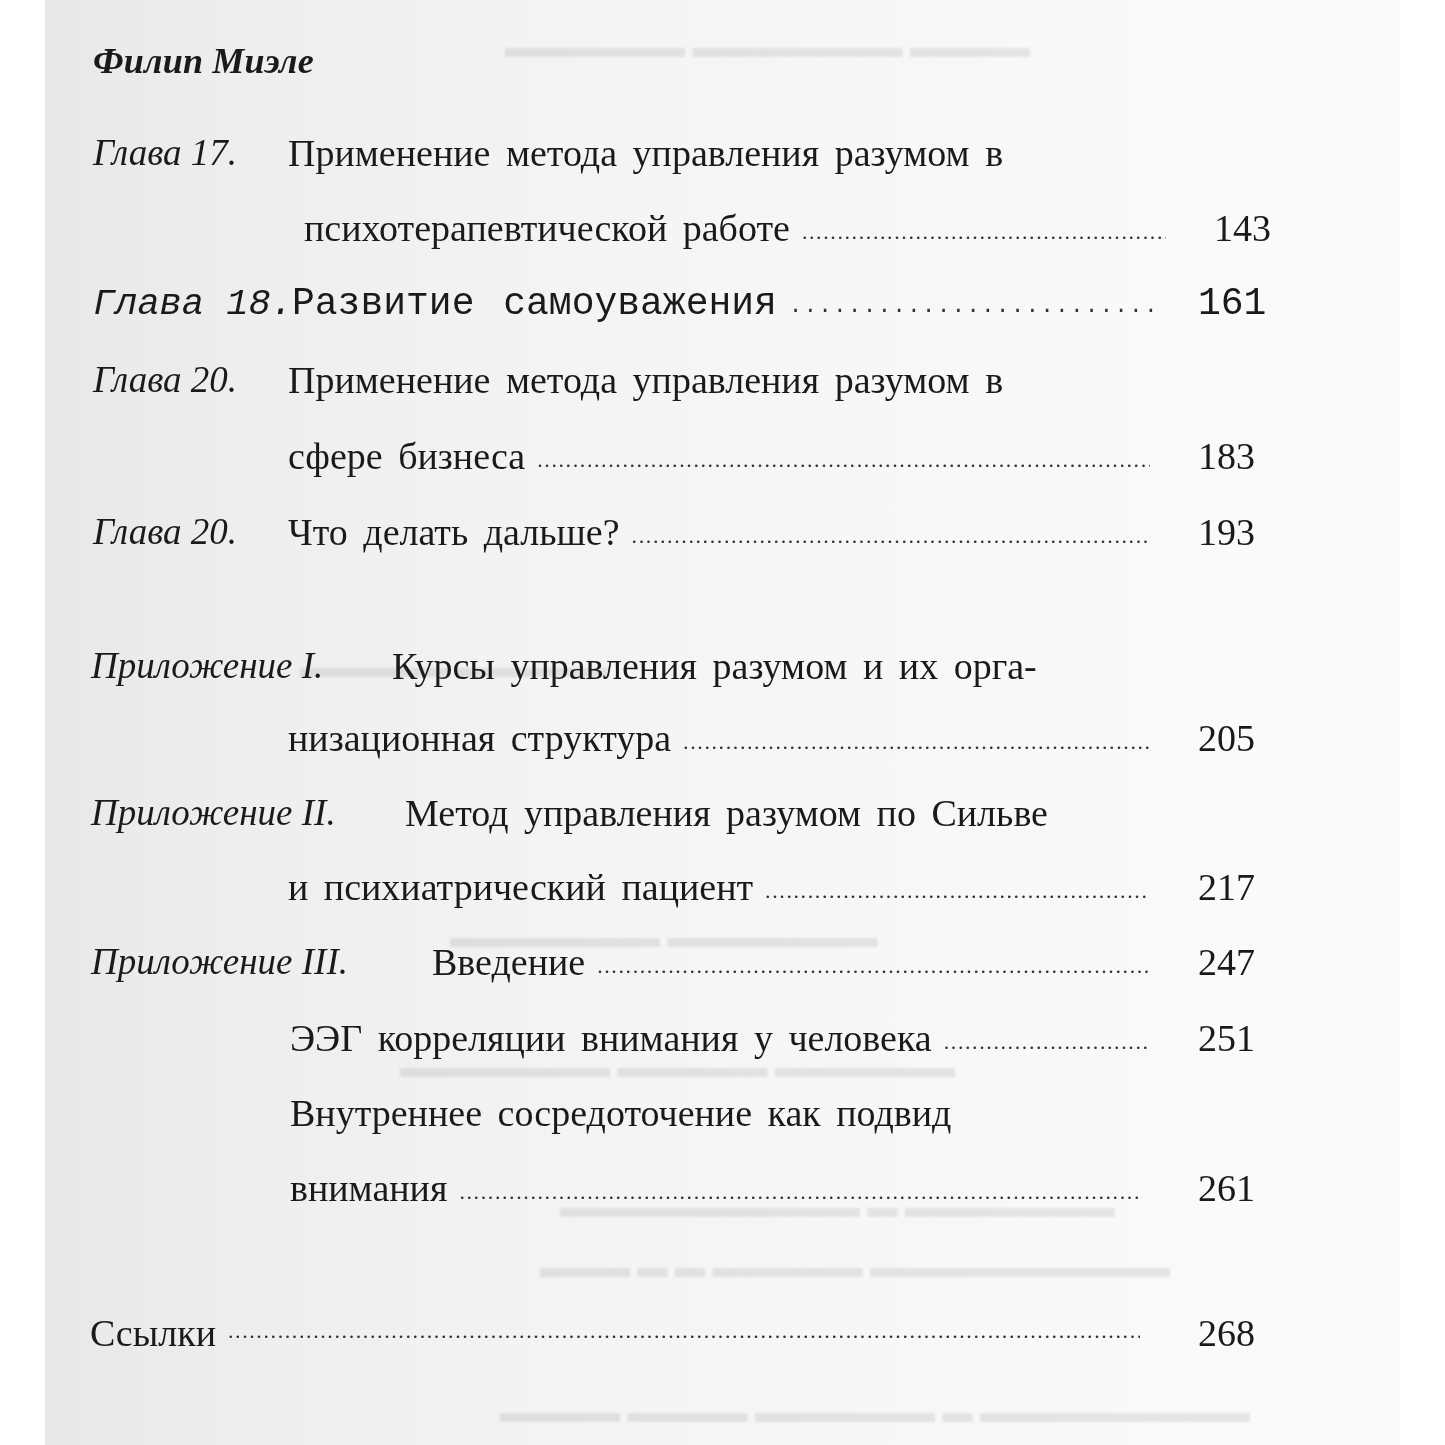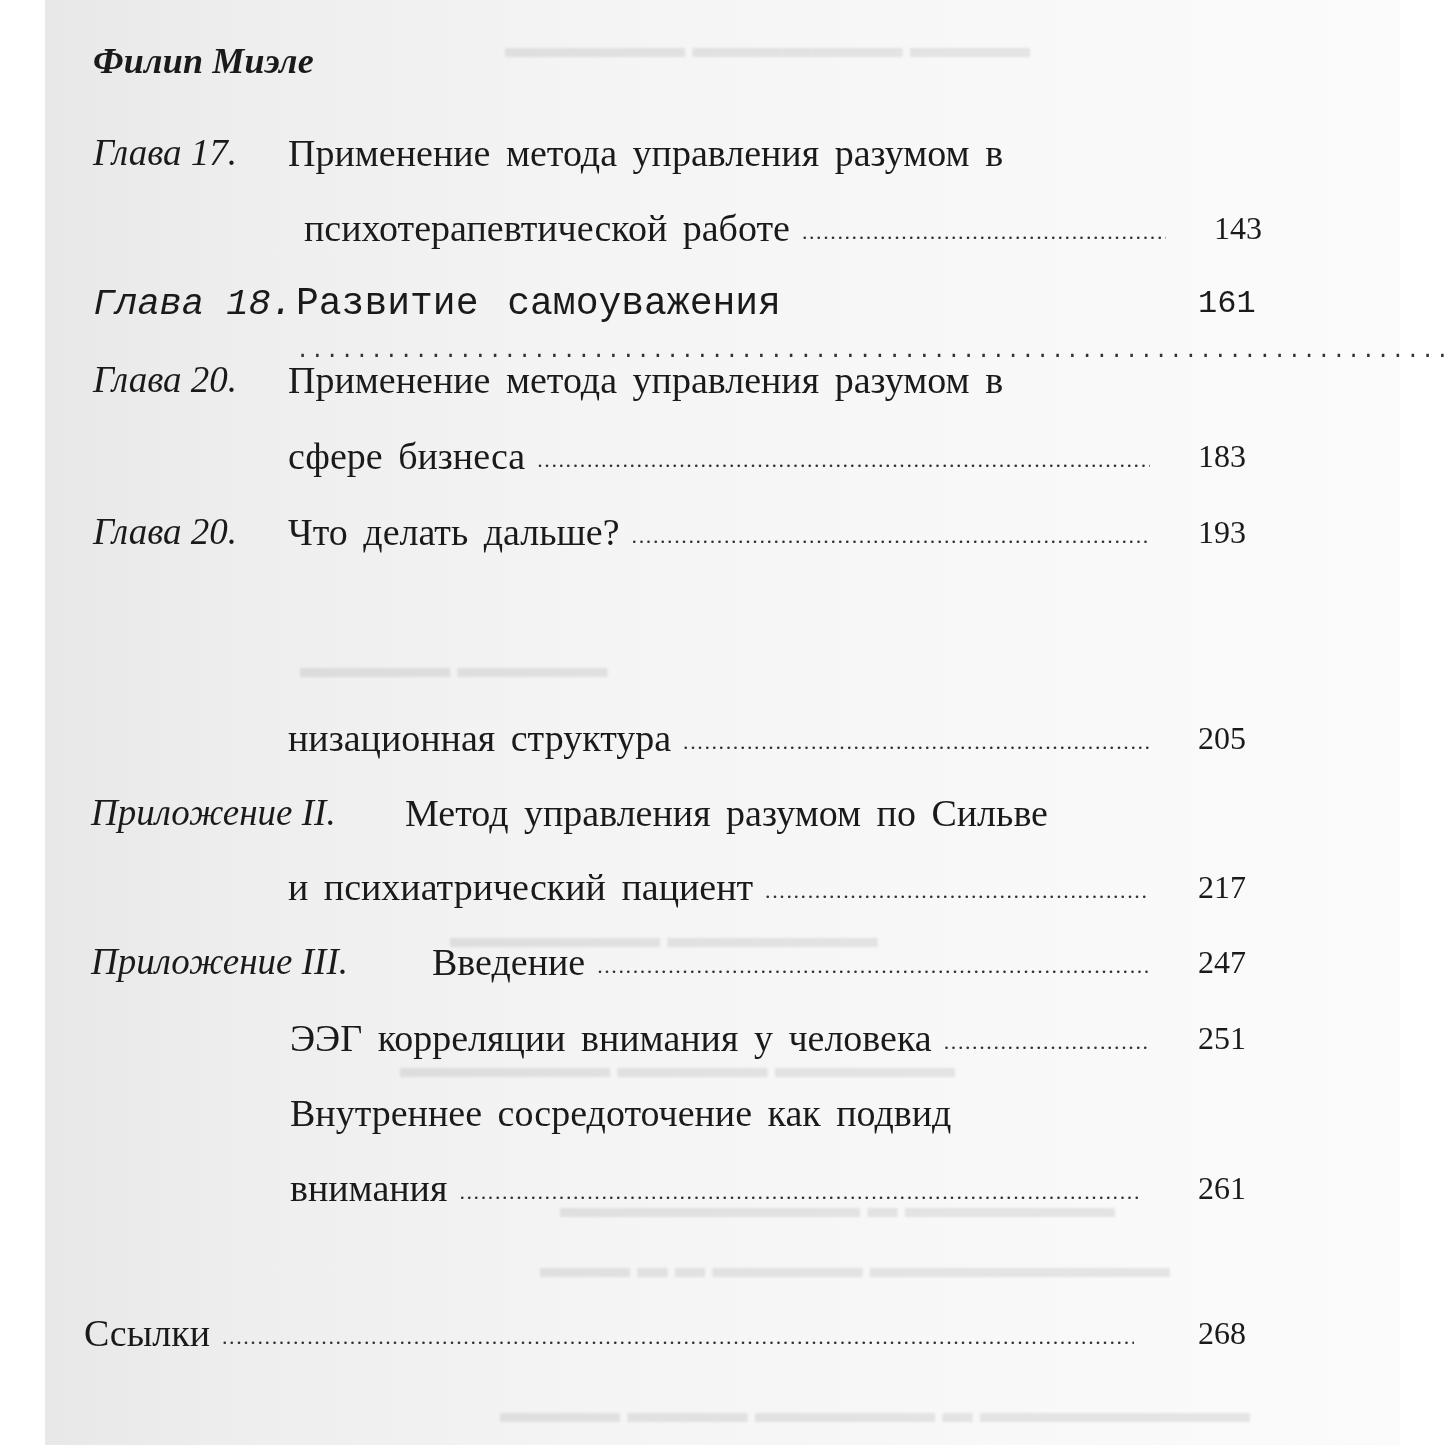--- a/index.html
+++ b/index.html
@@ -87,21 +87,21 @@
       letter-spacing: 1.6px;
       color: #333;
       position: relative;
       top: -2px;
     }
     .page-num {
       position: absolute;
       left: 1198px;
       width: 70px;
       text-align: left;
-      font-size: 32px;
+      font-size: 38px;
     }
   </style>
 </head>
 <body>
 
 <div class="scan">
   <div class="page"></div>
   <div class="right-strip"></div>
 
   <div class="bleed" style="left:330px; top:30px; width:700px;">▬▬▬▬ ▬▬▬▬▬▬▬ ▬▬▬▬▬▬</div>
@@ -126,21 +126,21 @@
   <div class="line" style="left:16px; top:203px; width:1374px;">
     <span class="title-row" style="left:288px; width:862px;">
       <span class="title-text">психотерапевтической работе</span>
       <span class="leader">................................................................................................................................................................</span>
     </span>
     <span class="page-num">143</span>
   </div>
 
   <div class="line" style="left:0; top:279px; width:1445px;font-family:Liberation Mono, monospace;">
     <span class="label" style="left:93px;">Глава 18.</span>
-    <span class="title-row" style="left:284px; width:862px;flex-direction:column;">
+    <span class="title-row" style="left:292px; width:862px;">
       <span class="title-text">Развитие самоуважения</span>
       <span class="leader">................................................................................................................................................................</span>
     </span>
     <span class="page-num">161</span>
   </div>
 
   <div class="line" style="left:0; top:355px; width:1445px;">
     <span class="label" style="left:93px;">Глава 20.</span>
     <span class="title-row" style="left:288px; width:862px;">
       <span class="title-text">Применение метода управления разумом в</span>
@@ -156,20 +156,26 @@
 
   <div class="line" style="left:0; top:507px; width:1445px;">
     <span class="label" style="left:93px;">Глава 20.</span>
     <span class="title-row" style="left:288px; width:862px;">
       <span class="title-text">Что делать дальше?</span>
       <span class="leader">................................................................................................................................................................</span>
     </span>
     <span class="page-num">193</span>
   </div>
 
+  <div class="line" style="left:0; top:641px; width:1445px;">
+    <span class="label" style="left:91px;">Приложение I.</span>
+    <span class="title-row" style="left:392px; width:758px;">
+      <span class="title-text">Курсы управления разумом и их орга-</span>
+    </span>
+  </div>
   <div class="line" style="left:0; top:713px; width:1409px;">
     <span class="title-row" style="left:288px; width:862px;">
       <span class="title-text">низационная структура</span>
       <span class="leader">................................................................................................................................................................</span>
     </span>
     <span class="page-num">205</span>
   </div>
 
   <div class="line" style="left:0; top:788px; width:1445px;">
     <span class="label" style="left:91px;">Приложение II.</span>
@@ -209,20 +215,20 @@
   </div>
   <div class="line" style="left:0; top:1163px; width:1445px;">
     <span class="title-row" style="left:290px; width:852px;">
       <span class="title-text">внимания</span>
       <span class="leader">................................................................................................................................................................</span>
     </span>
     <span class="page-num">261</span>
   </div>
 
   <div class="line" style="left:0; top:1308px; width:1445px;">
-    <span class="title-row" style="left:84px; width:1050px;">
+    <span class="title-row" style="left:90px; width:1050px;align-items:center;">
       <span class="title-text">Ссылки</span>
       <span class="leader">................................................................................................................................................................</span>
     </span>
     <span class="page-num">268</span>
   </div>
 
 </div>
 
 </body></html>

